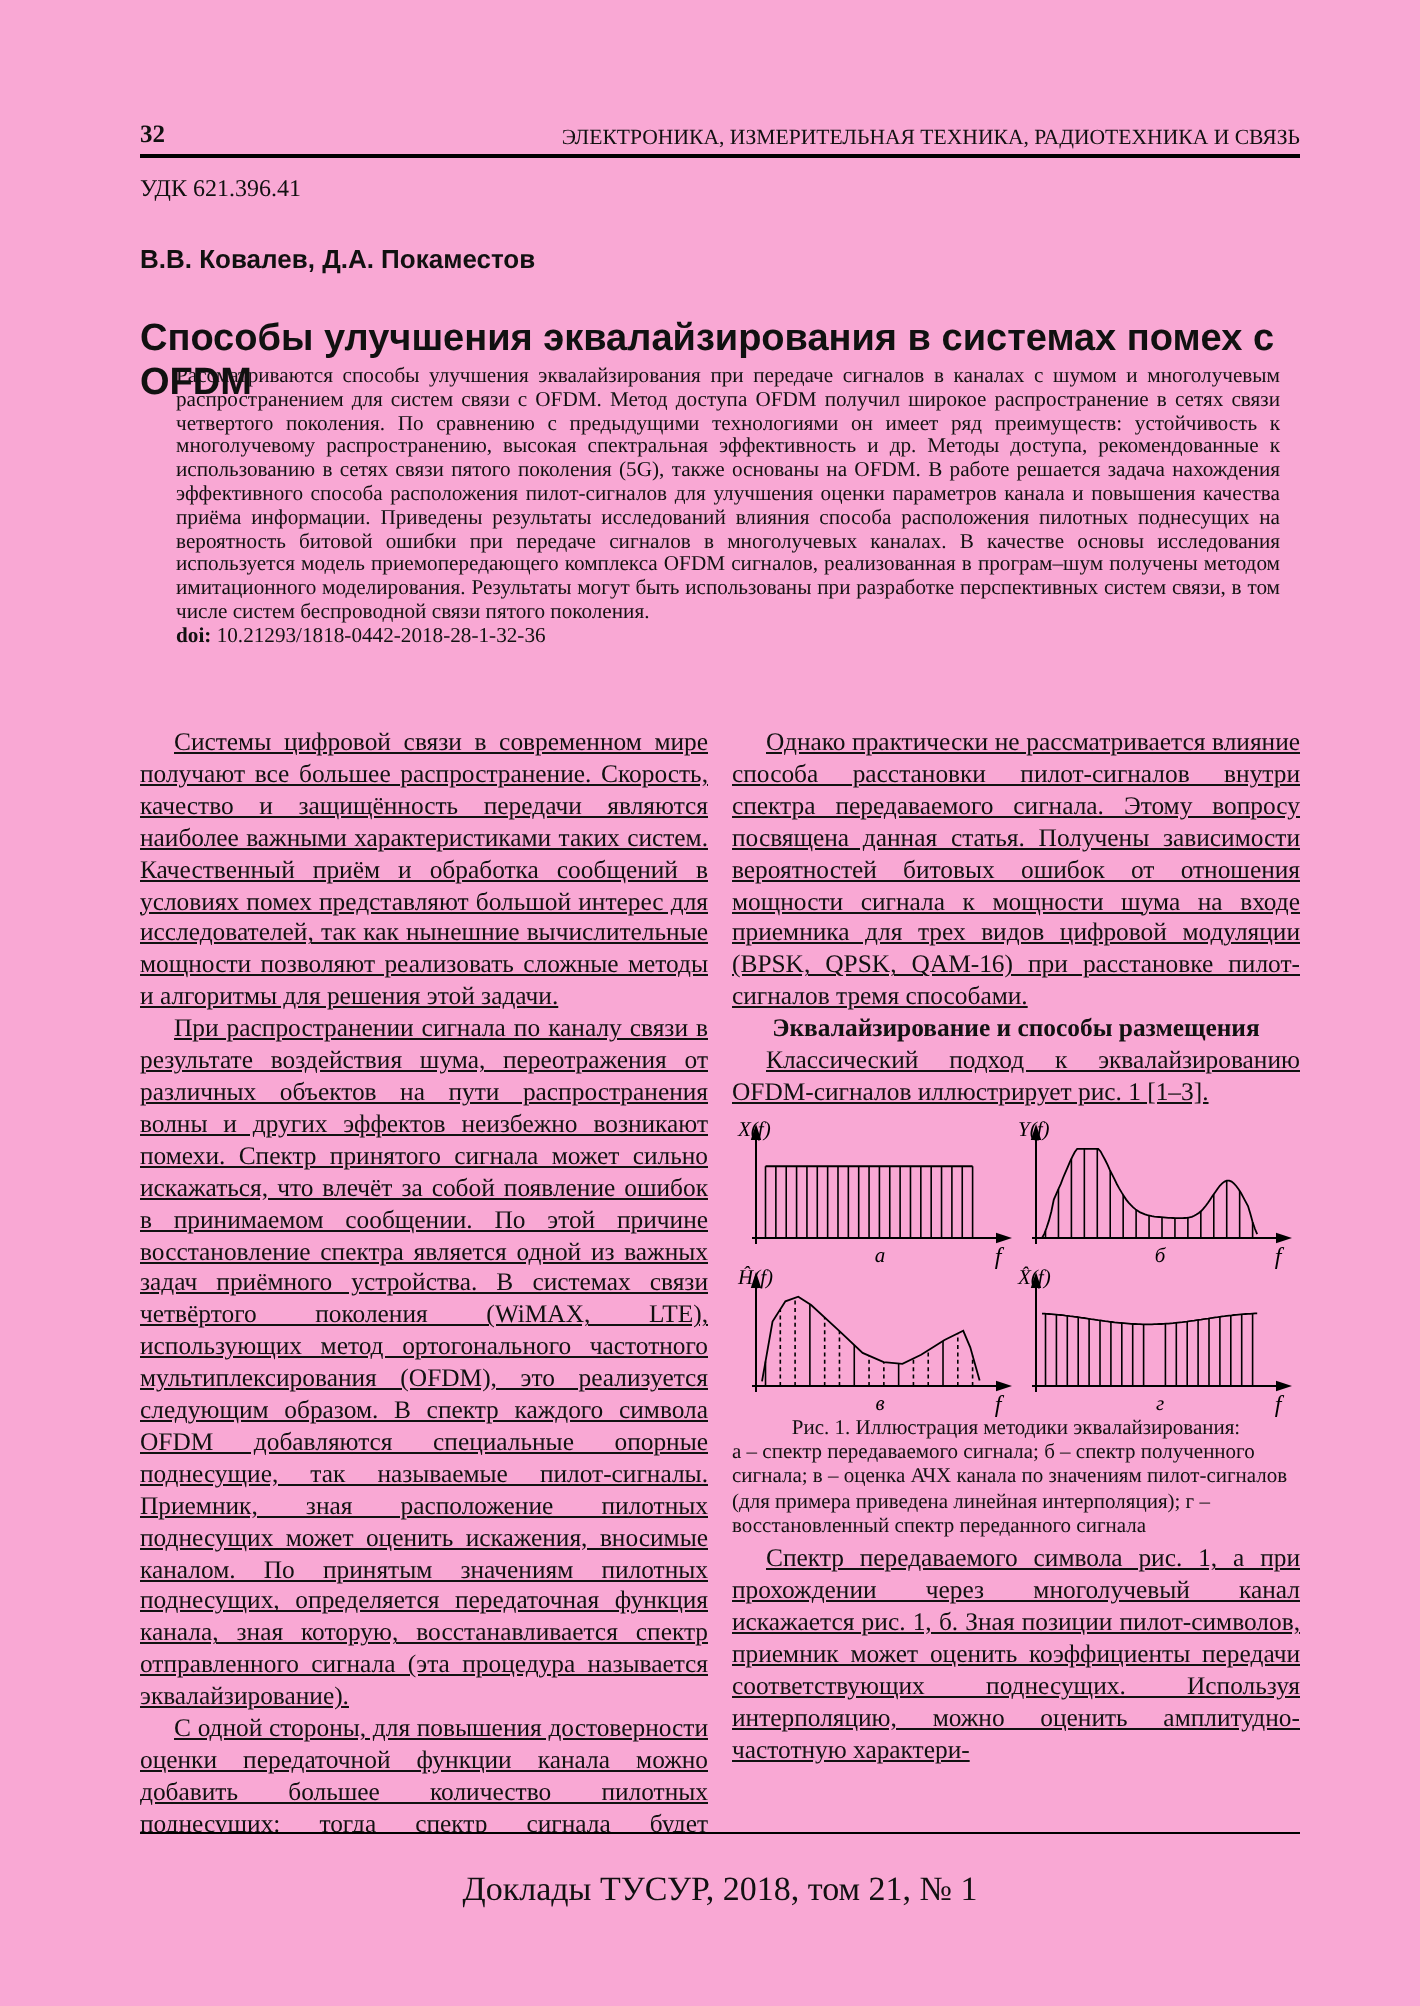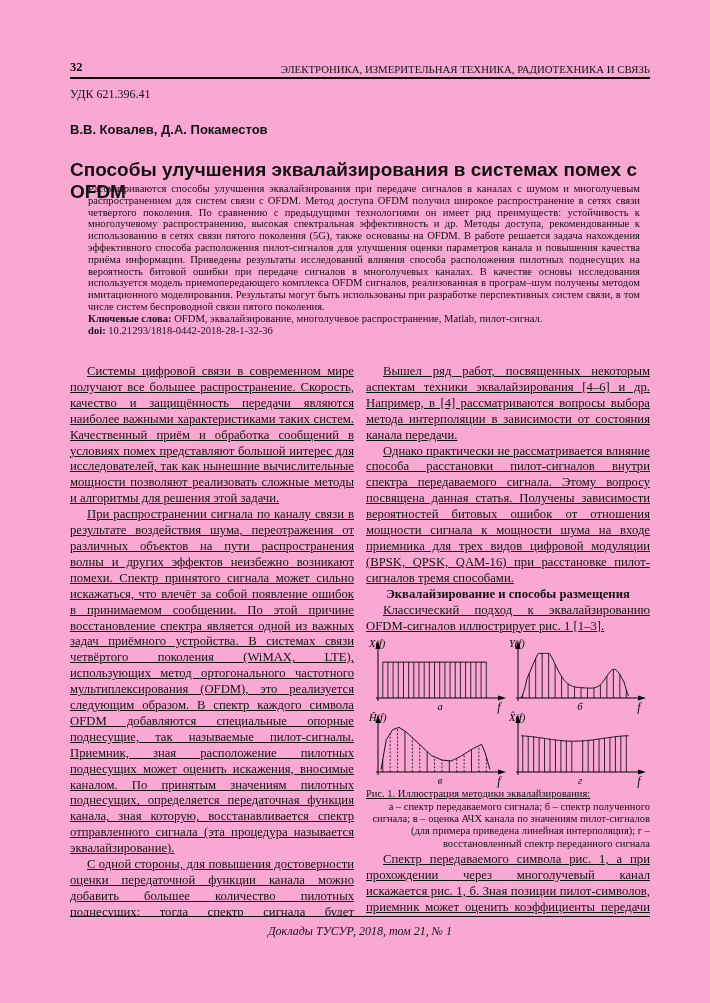--- a/index.html
+++ b/index.html
@@ -42,61 +42,59 @@
   .col{width:284px;font-size:12.7px;line-height:15.9px;text-align:justify;}
   .col p{margin:0;text-indent:17px;text-decoration:underline;}
   .sec-heading{font-weight:bold;margin:0;}
   .sh1{text-align:center;}
   .sh2{text-align:left;}
   
   .figure{margin:4px 0 2px 0;}
   #figure-grid{display:grid;grid-template-columns:140px 140px;grid-template-rows:74px 74px;width:280px;margin:0 auto;}
   svg.subplot{display:block;width:140px;height:74px;overflow:visible;}
   .caption{font-size:10.5px;line-height:12.3px;text-align:center;text-indent:0;margin-top:2px;}
-  .cap-title{text-align:left;text-decoration:underline;}
-  .cap-body{text-align:right;font-style:normal;}
+  .cap-title{text-align:center;}
+  .cap-body{text-align:left;font-style:normal;}
   
   .footer{
     position:absolute;left:70px;right:60px;top:916px;
     border-top:1.5px solid #000;text-align:center;
   }
-  .footer-text{font-style:italic;font-size:12px;margin-top:7px;}
+  .footer-text{font-size:17px;margin-top:18px;}
 </style>
 </head>
 <body>
 
 <div class="page">
 
   <div class="header">
     <span class="page-num">32</span>
     <span class="running-head">ЭЛЕКТРОНИКА, ИЗМЕРИТЕЛЬНАЯ ТЕХНИКА, РАДИОТЕХНИКА И СВЯЗЬ</span>
   </div>
 
   <div class="udc">УДК 621.396.41</div>
 
   <div class="authors">В.В. Ковалев, Д.А. Покаместов</div>
 
   <h1 class="title">Способы улучшения эквалайзирования в системах помех с OFDM</h1>
 
   <div class="abstract">
     <div>Рассматриваются способы улучшения эквалайзирования при передаче сигналов в каналах с шумом и многолучевым распространением для систем связи с OFDM. Метод доступа OFDM получил широкое распространение в сетях связи четвертого поколения. По сравнению с предыдущими технологиями он имеет ряд преимуществ: устойчивость к многолучевому распространению, высокая спектральная эффективность и др. Методы доступа, рекомендованные к использованию в сетях связи пятого поколения (5G), также основаны на OFDM. В работе решается задача нахождения эффективного способа расположения пилот-сигналов для улучшения оценки параметров канала и повышения качества приёма информации. Приведены результаты исследований влияния способа расположения пилотных поднесущих на вероятность битовой ошибки при передаче сигналов в многолучевых каналах. В качестве основы исследования используется модель приемопередающего комплекса OFDM сигналов, реализованная в програм–шум получены методом имитационного моделирования. Результаты могут быть использованы при разработке перспективных систем связи, в том числе систем беспроводной связи пятого поколения.</div>
-    <div class="kw"><span class="b">Ключевые слова:</span><span> OFDM, эквалайзирование, многолучевое распространение, Matlab, пилот-сигнал.</span></div>
     <div><span class="b">doi:</span><span> 10.21293/1818-0442-2018-28-1-32-36</span></div>
   </div>
 
   <div class="columns">
 
     <div class="col">
       <p>Системы цифровой связи в современном мире получают все большее распространение. Скорость, качество и защищённость передачи являются наиболее важными характеристиками таких систем. Качественный приём и обработка сообщений в условиях помех представляют большой интерес для исследователей, так как нынешние вычислительные мощности позволяют реализовать сложные методы и алгоритмы для решения этой задачи.</p>
       <p>При распространении сигнала по каналу связи в результате воздействия шума, переотражения от различных объектов на пути распространения волны и других эффектов неизбежно возникают помехи. Спектр принятого сигнала может сильно искажаться, что влечёт за собой появление ошибок в принимаемом сообщении. По этой причине восстановление спектра является одной из важных задач приёмного устройства. В системах связи четвёртого поколения (WiMAX, LTE), использующих метод ортогонального частотного мультиплексирования (OFDM), это реализуется следующим образом. В спектр каждого символа OFDM добавляются специальные опорные поднесущие, так называемые пилот-сигналы. Приемник, зная расположение пилотных поднесущих может оценить искажения, вносимые каналом. По принятым значениям пилотных поднесущих, определяется передаточная функция канала, зная которую, восстанавливается спектр отправленного сигнала (эта процедура называется эквалайзирование).</p>
       <p>С одной стороны, для повышения достоверности оценки передаточной функции канала можно добавить большее количество пилотных поднесущих: тогда спектр сигнала будет восстановлен лучше и ошибок соответственно будет меньше. Но так как число поднесущих в спектре символа OFDM ограничено, количество доступных пользователям частотных ресурсов снизится. Поэтому следует искать компромисс в зависимости от условий канала передачи и количества передаваемой информации.</p>
     </div>
 
     <div class="col">
-      <p>Вышел ряд работ, посвященных некоторым аспектам техники эквалайзирования [4–6] и др. Например, в [4] рассматриваются вопросы выбора метода интерполяции в зависимости от состояния канала передачи.</p>
       <p>Однако практически не рассматривается влияние способа расстановки пилот-сигналов внутри спектра передаваемого сигнала. Этому вопросу посвящена данная статья. Получены зависимости вероятностей битовых ошибок от отношения мощности сигнала к мощности шума на входе приемника для трех видов цифровой модуляции (BPSK, QPSK, QAM-16) при расстановке пилот-сигналов тремя способами.</p>
       <div class="sec-heading">
         <div class="sh1">Эквалайзирование и способы размещения</div>
       </div>
       <p>Классический подход к эквалайзированию OFDM-сигналов иллюстрирует рис. 1 [1–3].</p>
 
       <div class="figure">
         <div id="figure-grid">
             <svg viewBox="0 0 140 74" class="subplot">
               <line x1="10" y1="63" x2="10" y2="9" stroke="#000" stroke-width="1"></line>

